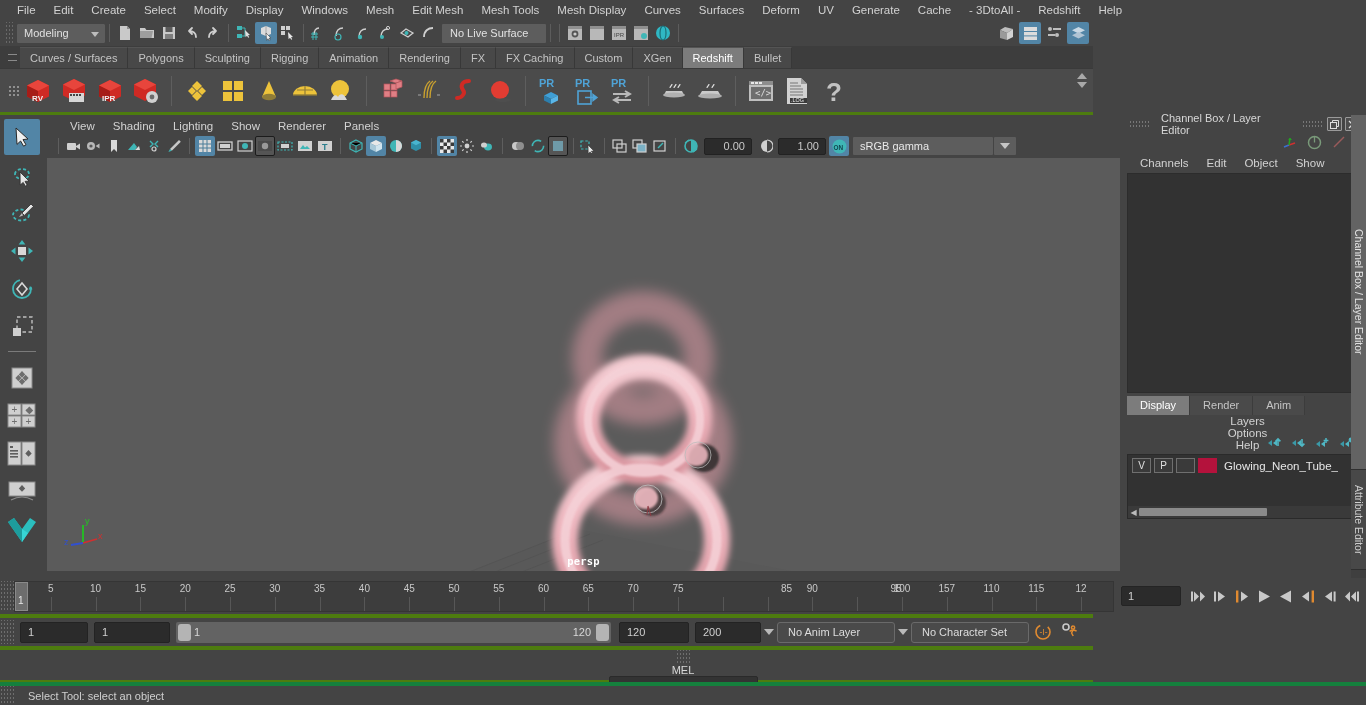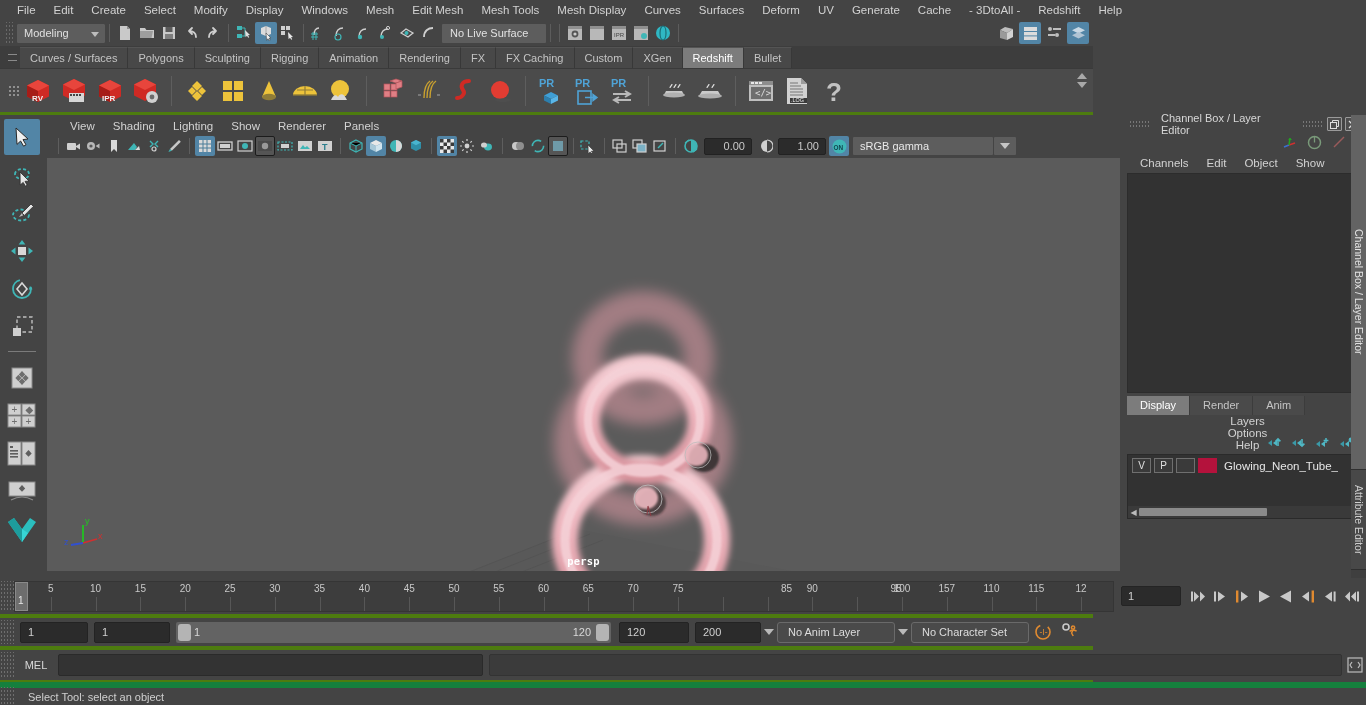--- a/index.html
+++ b/index.html
@@ -284,39 +284,39 @@
   }
   .dropArrow i { width:0;height:0;border-left:5px solid transparent;border-right:5px solid transparent;border-top:6px solid #b9b9b9; }
   .pillbox {
     height: 21px; border: 1px solid #6a6a6a; border-radius: 3px; background: #4a4a4a;
     display: flex; align-items: center; padding: 0 10px; font-size: 11px; color: #ddd;
   }
 
   
   .cmdrow {
     position: absolute; left: 0; top: 650px; width: 1366px; height: 30px;
-    display: flex; align-items: center; background: #444;
+    display: flex; align-items: center; background: #444; flex-direction: column;
   }
   .cgrip { width: 14px; height: 26px; background-image: radial-gradient(#6e6e6e 1px, transparent 1px);
     background-size: 3px 4px; background-position: 3px 2px; flex: 0 0 14px; }
   .mellabel { width: 44px; text-align: center; font-size: 11px; color: #d8d8d8; }
   .cmdinput {
     height: 22px; background: #333333; border: 1px solid #2a2a2a; border-radius: 2px;
     flex: 0 0 425px;
   }
   .cmdoutput {
     height: 22px; background: #3b3b3b; border: 1px solid #333; border-radius: 2px;
     flex: 1 1 auto; margin-left: 6px; margin-right: 2px;
   }
   .cmdicon { width: 22px; height: 22px; display:flex; align-items:center; justify-content:center; }
 
   
   .helpline {
     position: absolute; left: 0; top: 682px; width: 1366px; height: 23px;
-    display: flex; align-items: center; background: #444; border-top: 6px solid #15803d;
+    display: flex; align-items: center; background: #444; border-top: 4px solid #15803d;
   }
   .hgrip { width: 14px; height: 20px; background-image: radial-gradient(#6e6e6e 1px, transparent 1px);
     background-size: 3px 4px; background-position: 3px 2px; flex: 0 0 14px; }
   .helptext { font-size: 11px; color: #cfcfcf; margin-left: 14px; }
 </style>
 </head>
 <body>
 
 <div id="app">
 

